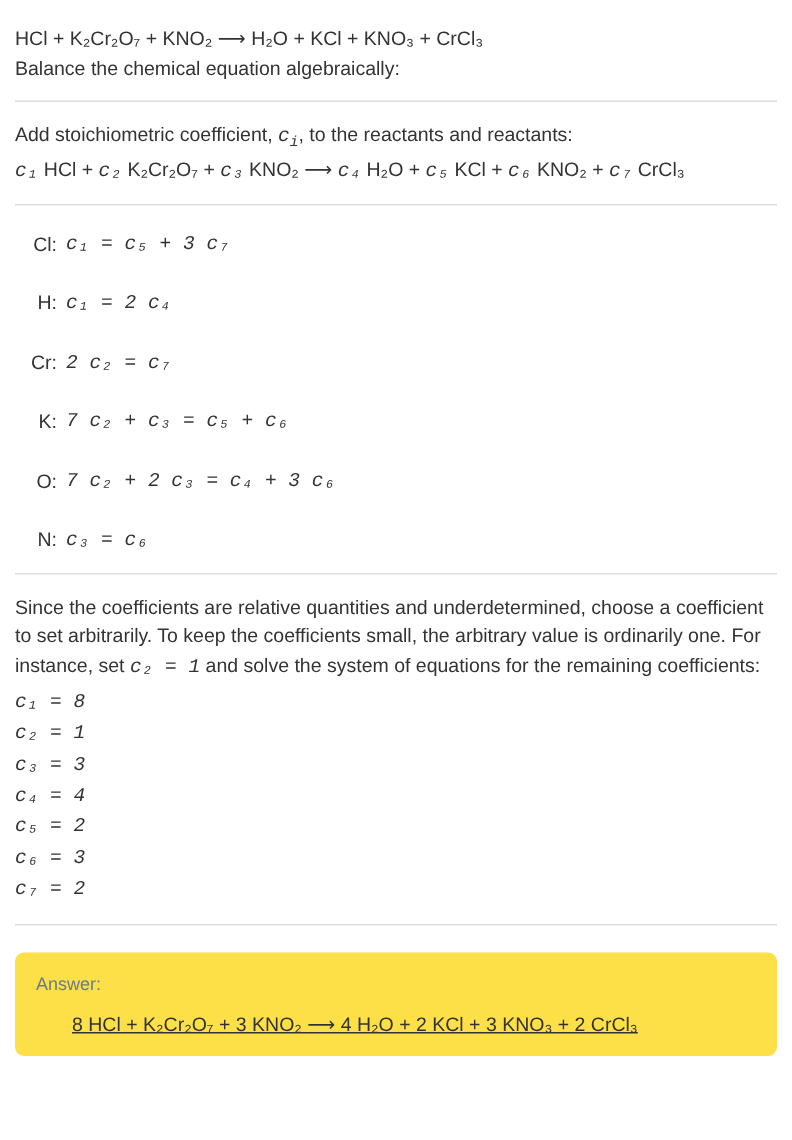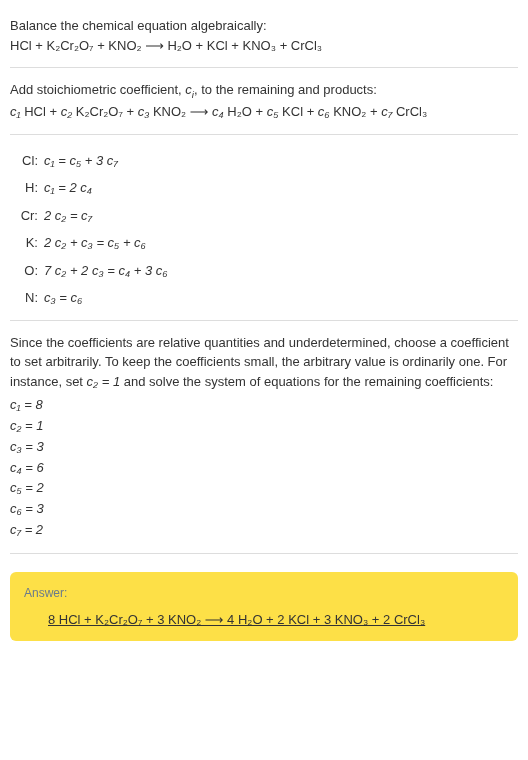--- a/index.html
+++ b/index.html
@@ -24,21 +24,21 @@
       border-top: 1px solid #ddd;
       margin: 4px 0;
     }
     sub {
       font-size: 0.75em;
       vertical-align: sub;
     }
     .atoms-table {
       display: grid;
       grid-template-columns: 28px auto;
-      gap: 8px 6px;
+      gap: 20px 6px;
       margin-top: 4px;
     }
     .atoms-table .elem {
       text-align: right;
     }
     .coeffs {
       margin-top: 4px;
     }
     .coeffs div {
       line-height: 1.6;
@@ -54,71 +54,72 @@
       font-size: 12px;
       margin-bottom: 8px;
     }
     .answer-eq {
       padding-left: 24px;
       color: #333;
       text-decoration: underline;
     }
     .ital {
       font-style: italic;
+      font-family: Liberation Mono, monospace;
     }
   </style>
 </head>
 <body>
 
 <div class="section">
+  <div>HCl + K₂Cr₂O₇ + KNO₂  ⟶  H₂O + KCl + KNO₃ + CrCl₃</div>
   <div>Balance the chemical equation algebraically:</div>
-  <div>HCl + K₂Cr₂O₇ + KNO₂  ⟶  H₂O + KCl + KNO₃ + CrCl₃</div>
 </div>
 
 <hr class="hr">
 
 <div class="section">
   <div>
-    <span>Add stoichiometric coefficient, </span><span class="ital"><span>c</span><sub>i</sub></span><span>, to the remaining and products:</span>
+    <span>Add stoichiometric coefficient, </span><span class="ital"><span>c</span><sub>i</sub></span><span>, to the reactants and reactants:</span>
   </div>
   <div>
     <span class="ital">c₁</span><span> HCl + </span><span class="ital">c₂</span><span> K₂Cr₂O₇ + </span><span class="ital">c₃</span><span> KNO₂  ⟶  </span><span class="ital">c₄</span><span> H₂O + </span><span class="ital">c₅</span><span> KCl + </span><span class="ital">c₆</span><span> KNO₂ + </span><span class="ital">c₇</span><span> CrCl₃</span>
   </div>
 </div>
 
 <hr class="hr">
 
 <div class="section">
   <div class="atoms-table">
     <div class="elem">Cl:</div>
     <div class="ital">c₁ = c₅ + 3 c₇</div>
     <div class="elem">H:</div>
     <div class="ital">c₁ = 2 c₄</div>
     <div class="elem">Cr:</div>
     <div class="ital">2 c₂ = c₇</div>
     <div class="elem">K:</div>
-    <div class="ital">2 c₂ + c₃ = c₅ + c₆</div>
+    <div class="ital">7 c₂ + c₃ = c₅ + c₆</div>
     <div class="elem">O:</div>
     <div class="ital">7 c₂ + 2 c₃ = c₄ + 3 c₆</div>
     <div class="elem">N:</div>
     <div class="ital">c₃ = c₆</div>
   </div>
 </div>
 
 <hr class="hr">
 
 <div class="section">
   <div>
     <span>Since the coefficients are relative quantities and underdetermined, choose a coefficient to set arbitrarily. To keep the coefficients small, the arbitrary value is ordinarily one. For instance, set </span><span class="ital">c₂ = 1</span><span> and solve the system of equations for the remaining coefficients:</span>
   </div>
   <div class="coeffs">
     <div class="ital">c₁ = 8</div>
     <div class="ital">c₂ = 1</div>
     <div class="ital">c₃ = 3</div>
-    <div class="ital">c₄ = 6</div>
+    <div class="ital">c₄ = 4</div>
     <div class="ital">c₅ = 2</div>
     <div class="ital">c₆ = 3</div>
     <div class="ital">c₇ = 2</div>
   </div>
 </div>
 
 <hr class="hr">
 
 <div class="section">
   <div class="answer-box">

